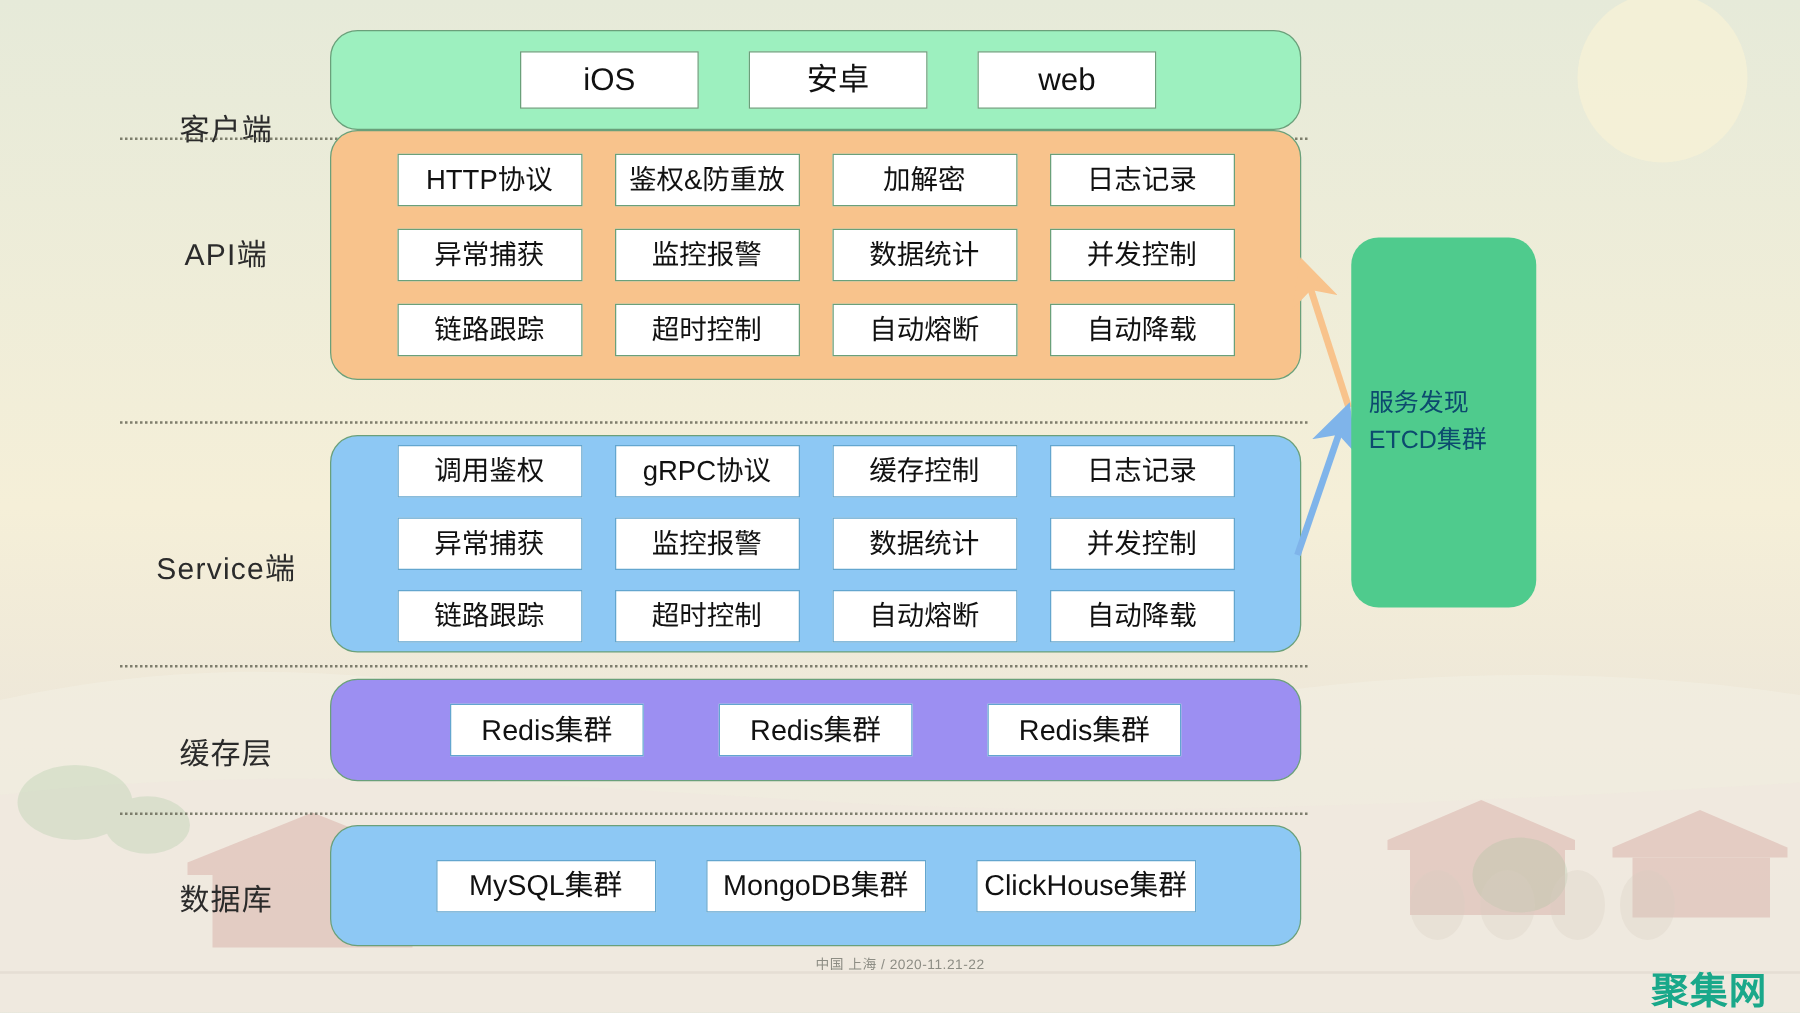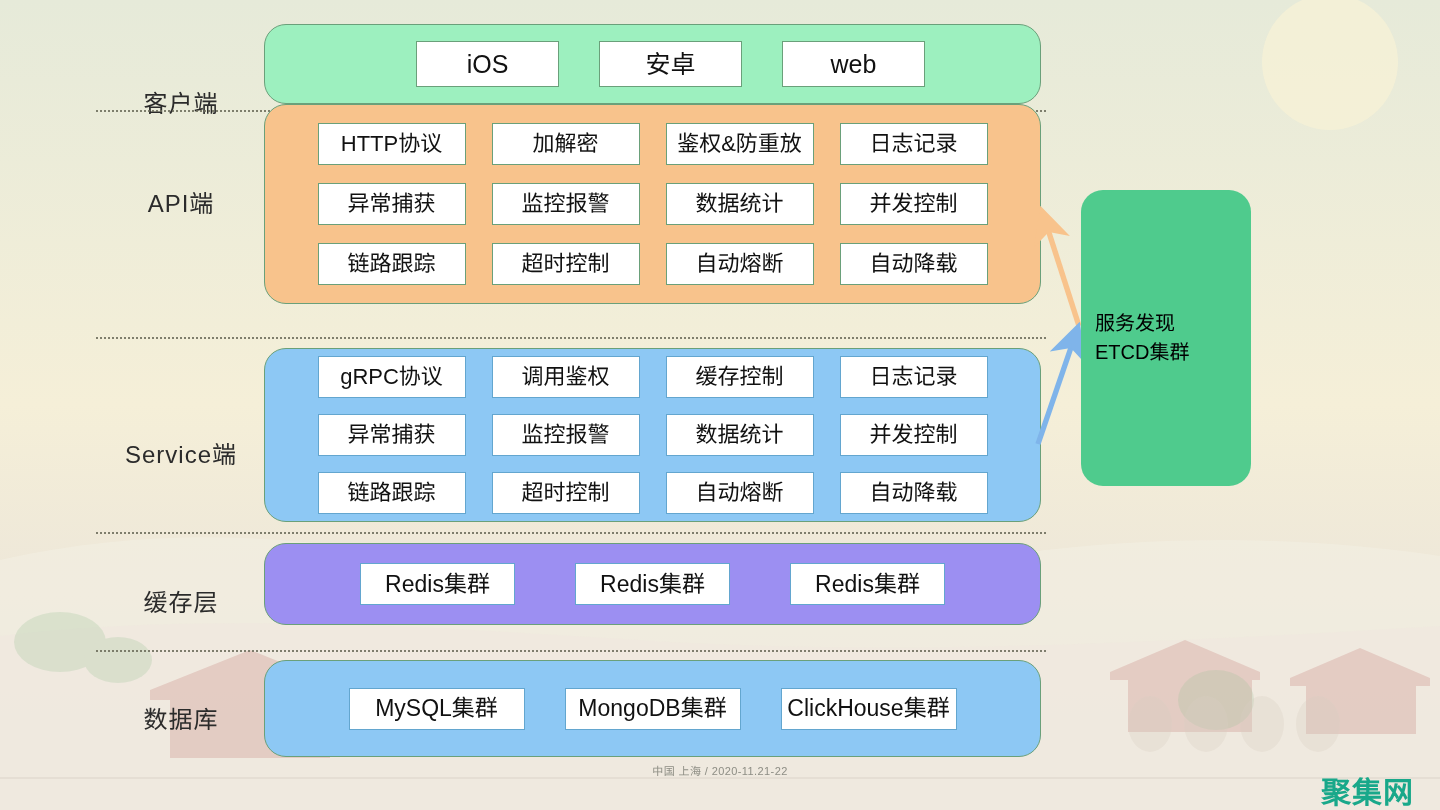--- a/index.html
+++ b/index.html
@@ -121,29 +121,29 @@
     height: 0;
     border-top: 2.2px dotted #6b6b5a;
     opacity: .85;
   }
 
   
   #etcd {
     position: absolute;
     left: 1081px;
     top: 190px;
-    width: 170px;
+    width: 148px;
     height: 296px;
     background: #4fcb8d;
     border-radius: 22px;
     display: flex;
     align-items: center;
     justify-content: center;
     flex-direction: column;
-    color: #000000;
+    color: #0c4a6e;
     font-size: 20px;
     line-height: 1.45;
     text-align: left;
     box-sizing: border-box;
     padding-left: 14px;
   }
   #etcd .etcd-line { display: block; width: 100%; }
 
   
   #footer {
@@ -219,22 +219,22 @@
       </div>
     </div>
 
     <div class="sep" style="top:110px;"></div>
 
     <div class="row-label" style="top:184px;">API端</div>
     <div class="panel api" style="top:104px; height:200px;">
       <div class="grid">
         <div class="grid-row">
           <div class="cell">HTTP协议</div>
+          <div class="cell">鉴权&amp;防重放</div>
           <div class="cell">加解密</div>
-          <div class="cell">鉴权&amp;防重放</div>
           <div class="cell">日志记录</div>
         </div>
         <div class="grid-row">
           <div class="cell">异常捕获</div>
           <div class="cell">监控报警</div>
           <div class="cell">数据统计</div>
           <div class="cell">并发控制</div>
         </div>
         <div class="grid-row">
           <div class="cell">链路跟踪</div>
@@ -244,22 +244,22 @@
         </div>
       </div>
     </div>
 
     <div class="sep" style="top:337px;"></div>
 
     <div class="row-label" style="top:435px;">Service端</div>
     <div class="panel service" style="top:348px; height:174px;">
       <div class="grid">
         <div class="grid-row">
+          <div class="cell blue-border">调用鉴权</div>
           <div class="cell blue-border">gRPC协议</div>
-          <div class="cell blue-border">调用鉴权</div>
           <div class="cell blue-border">缓存控制</div>
           <div class="cell blue-border">日志记录</div>
         </div>
         <div class="grid-row">
           <div class="cell blue-border">异常捕获</div>
           <div class="cell blue-border">监控报警</div>
           <div class="cell blue-border">数据统计</div>
           <div class="cell blue-border">并发控制</div>
         </div>
         <div class="grid-row">

